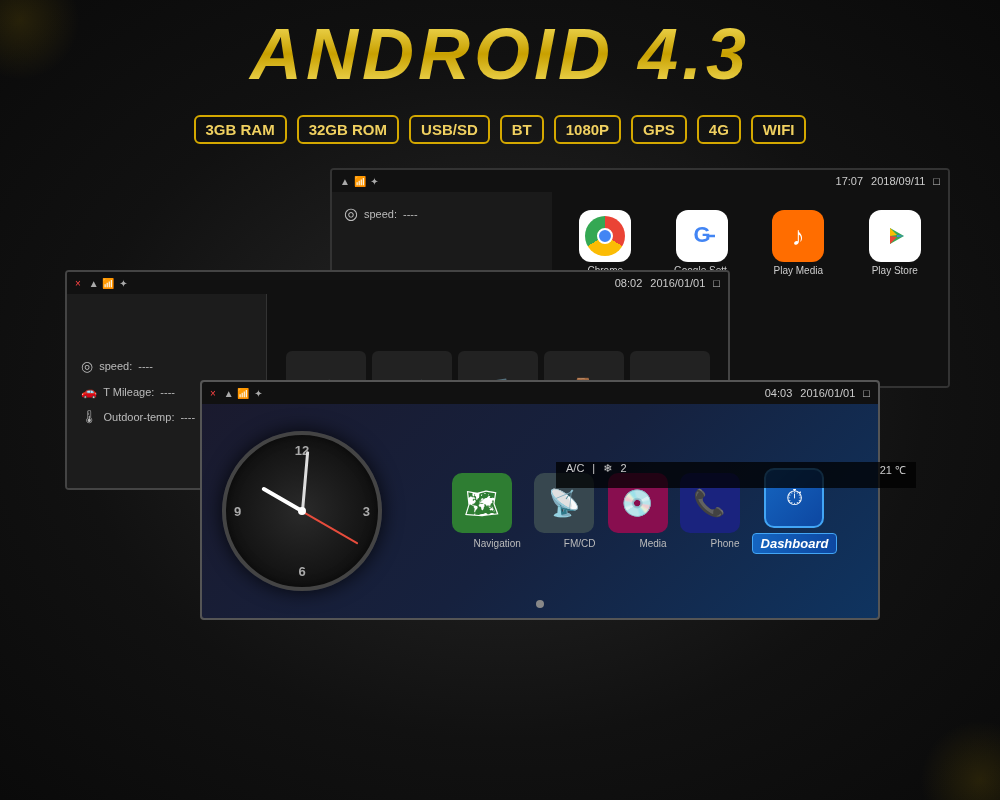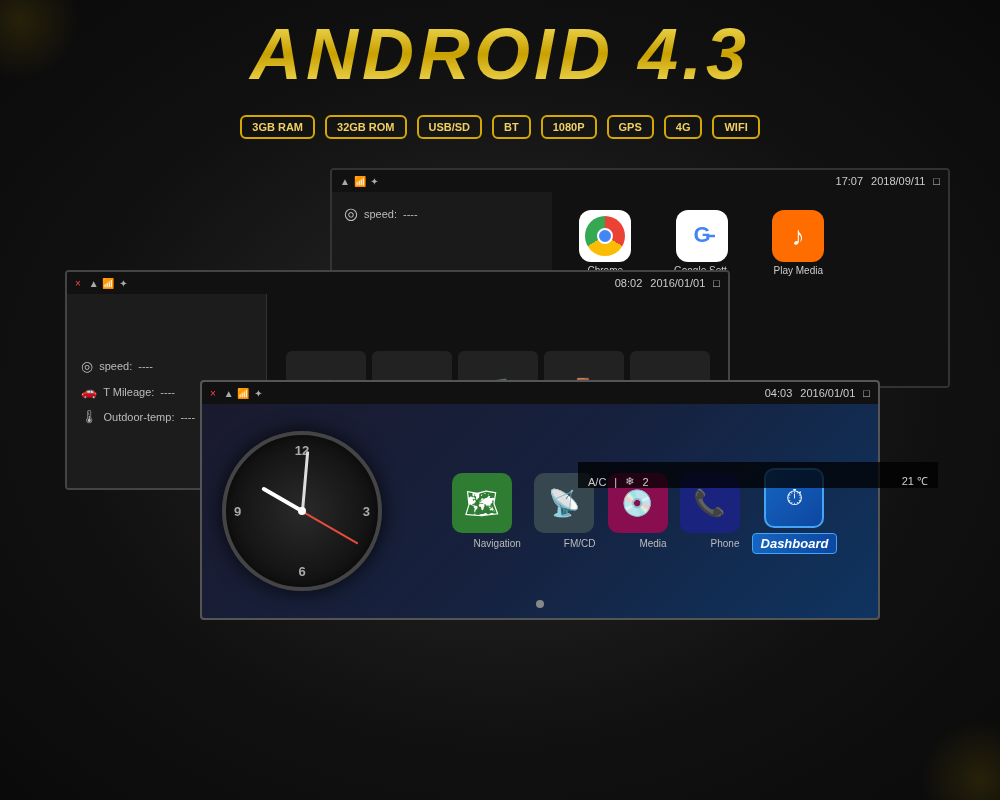--- a/index.html
+++ b/index.html
@@ -48,21 +48,21 @@
       display: flex;
       justify-content: center;
       gap: 10px;
     }
 
     .spec-badge {
       border: 2px solid #d4a800;
       border-radius: 6px;
       padding: 4px 10px;
       color: #f0d060;
-      font-size: 11px;
+      font-size: 15px;
       font-weight: bold;
       background: transparent;
     }
 
     
     .screen1 {
       position: absolute;
       top: 168px;
       left: 330px;
       width: 620px;
@@ -515,20 +515,32 @@
         <span class="app-icon-label">Google Sett.</span>
       </div>
 
       <div class="app-icon">
         <div class="app-icon-img pmusic-icon-img" style="display:flex;align-items:center;justify-content:center;">
           <span style="color:#fff;font-size:26px;">♪</span>
         </div>
         <span class="app-icon-label">Play Media</span>
       </div>
 
+      <div class="app-icon">
+        <div class="app-icon-img pstore-icon-img" style="display:flex;align-items:center;justify-content:center;">
+          <svg width="36" height="36" viewBox="0 0 36 36">
+            <circle cx="18" cy="18" r="17" fill="white"></circle>
+            <polygon points="13,10 27,18 13,26" fill="#34a853"></polygon>
+            <polygon points="13,10 20,17 13,18" fill="#fbbc05"></polygon>
+            <polygon points="13,18 20,19 13,26" fill="#ea4335"></polygon>
+            <polygon points="20,17 27,18 20,19" fill="#4285f4"></polygon>
+          </svg>
+        </div>
+        <span class="app-icon-label">Play Store</span>
+      </div>
 
       <div class="app-icon" style="grid-column:1;grid-row:2;">
         <div class="app-icon-img fmgr-icon-img" style="display:flex;align-items:center;justify-content:center;">
           <span style="color:#fff;font-size:26px;">📁</span>
         </div>
         <span class="app-icon-label">File Manager</span>
       </div>
     </div>
   </div>
 </div>
@@ -568,21 +580,21 @@
     <div class="screen2-right">
       <div class="thumb-item">🗺</div>
       <div class="thumb-item">📻</div>
       <div class="thumb-item">🎵</div>
       <div class="thumb-item">⌚</div>
       <div class="thumb-item">⚙</div>
     </div>
   </div>
 </div>
 
-<div style="position:absolute;top:462px;left:578px;width:360px;height:26px;background:rgba(0,0,0,0.75);z-index:5;display:flex;align-items:flex-end;padding:0 10px;gap:8px;font-size:11px;color:#ccc;">
+<div style="position:absolute;top:462px;left:556px;width:360px;height:26px;background:rgba(0,0,0,0.75);z-index:5;display:flex;align-items:flex-start;padding:0 10px;gap:8px;font-size:11px;color:#ccc;">
   <span>A/C</span>
   <span>|</span>
   <span>❄</span>
   <span>2</span>
   <span style="margin-left:auto;">
     <span>21</span>
     <span>℃</span>
   </span>
 </div>
 

